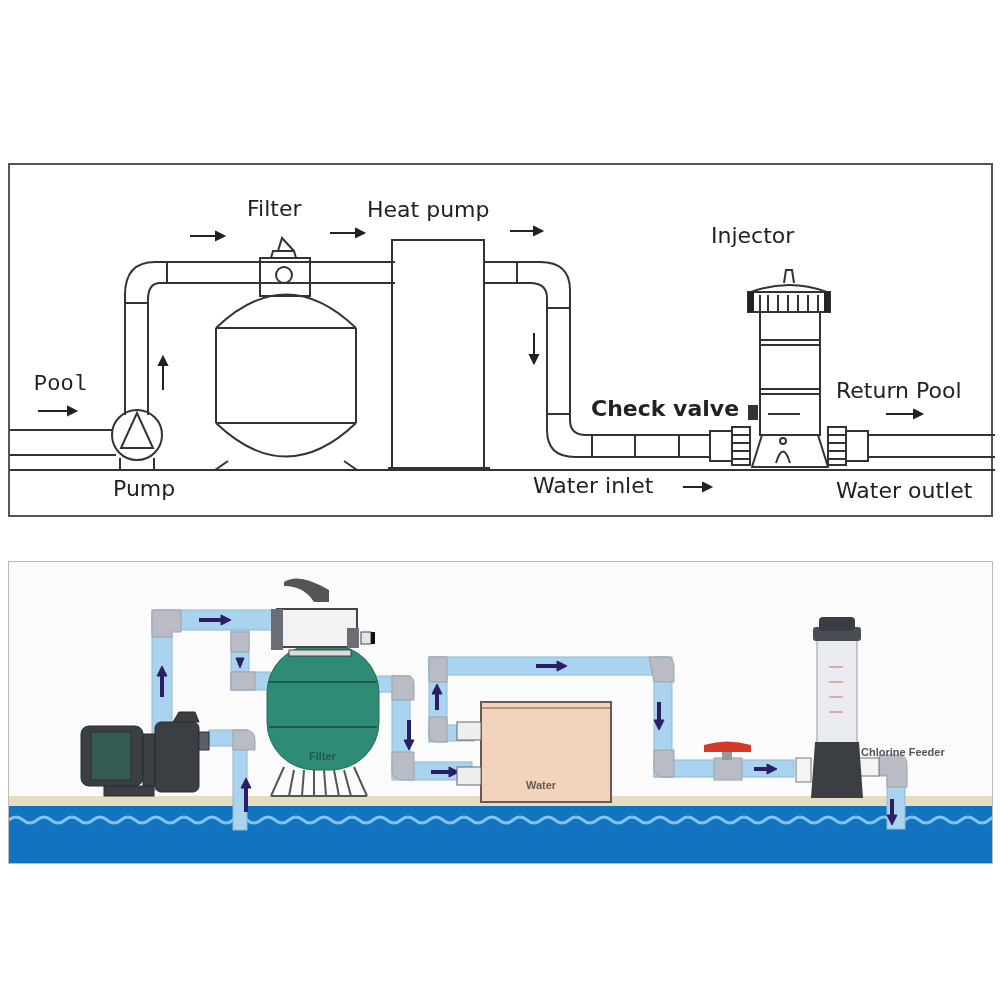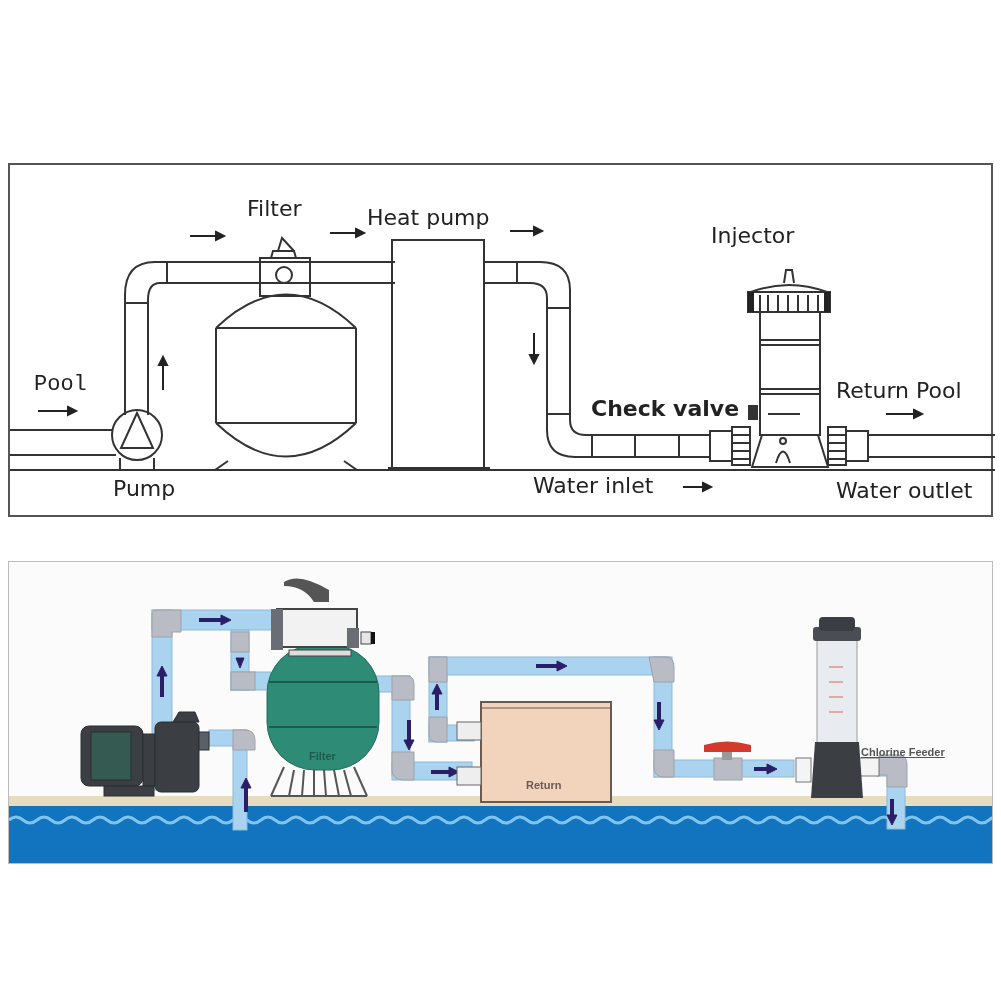--- a/index.html
+++ b/index.html
@@ -137,21 +137,21 @@
         </g>
       <g>
           <line x1="876" y1="249" x2="904" y2="249"></line>
           <path d="M904 245 L912 249 L904 253 Z"></path>
         </g>
     </g>
   </svg>
   <div class="lbl" style="left:24px; top:207px;font-family:Liberation Mono, monospace;">Pool</div>
   <div class="lbl" style="left:103px; top:311px;">Pump</div>
   <div class="lbl" style="left:237px; top:31px;">Filter</div>
-  <div class="lbl" style="left:357px; top:40px;">Heat pump</div>
+  <div class="lbl" style="left:357px; top:32px;">Heat pump</div>
   <div class="lbl" style="left:701px; top:58px;">Injector</div>
   <div class="lbl" style="left:581px; top:231px;font-weight:bold;">Check valve</div>
   <div class="lbl" style="left:826px; top:213px;">Return Pool</div>
   <div class="lbl" style="left:523px; top:308px;text-align:center;">Water inlet</div>
   <div class="lbl" style="left:826px; top:313px;">Water outlet</div>
 </div>
 
 <div class="panel" id="bottom-panel">
   <svg width="985" height="303" viewBox="0 0 985 303">
 
@@ -296,15 +296,15 @@
           <line x1="820" y1="120" x2="834" y2="120"></line>
           <line x1="820" y1="135" x2="834" y2="135"></line>
           <line x1="820" y1="150" x2="834" y2="150"></line>
         </g>
       <rect x="804" y="65" width="48" height="14" rx="3" fill="#4a4e54"></rect>
       <rect x="810" y="55" width="36" height="14" rx="4" fill="#3a3e44"></rect>
       <path d="M806 180 L850 180 L854 236 L802 236 Z" fill="#3b3f44"></path>
     </g>
   </svg>
   <div class="lbl2" style="left:300px; top:188px; font-size:11px; color:#1d5c4d;">Filter</div>
-  <div class="lbl2" style="left:517px; top:217px; font-size:11px; color:#6a5a50;">Return</div>
-  <div class="lbl2" style="left:852px; top:184px; font-size:11px; color:#555;text-decoration:underline;">Chlorine Feeder</div>
+  <div class="lbl2" style="left:517px; top:217px; font-size:11px; color:#6a5a50;">Water</div>
+  <div class="lbl2" style="left:852px; top:184px; font-size:11px; color:#555;">Chlorine Feeder</div>
 </div>
 
 </body></html>

